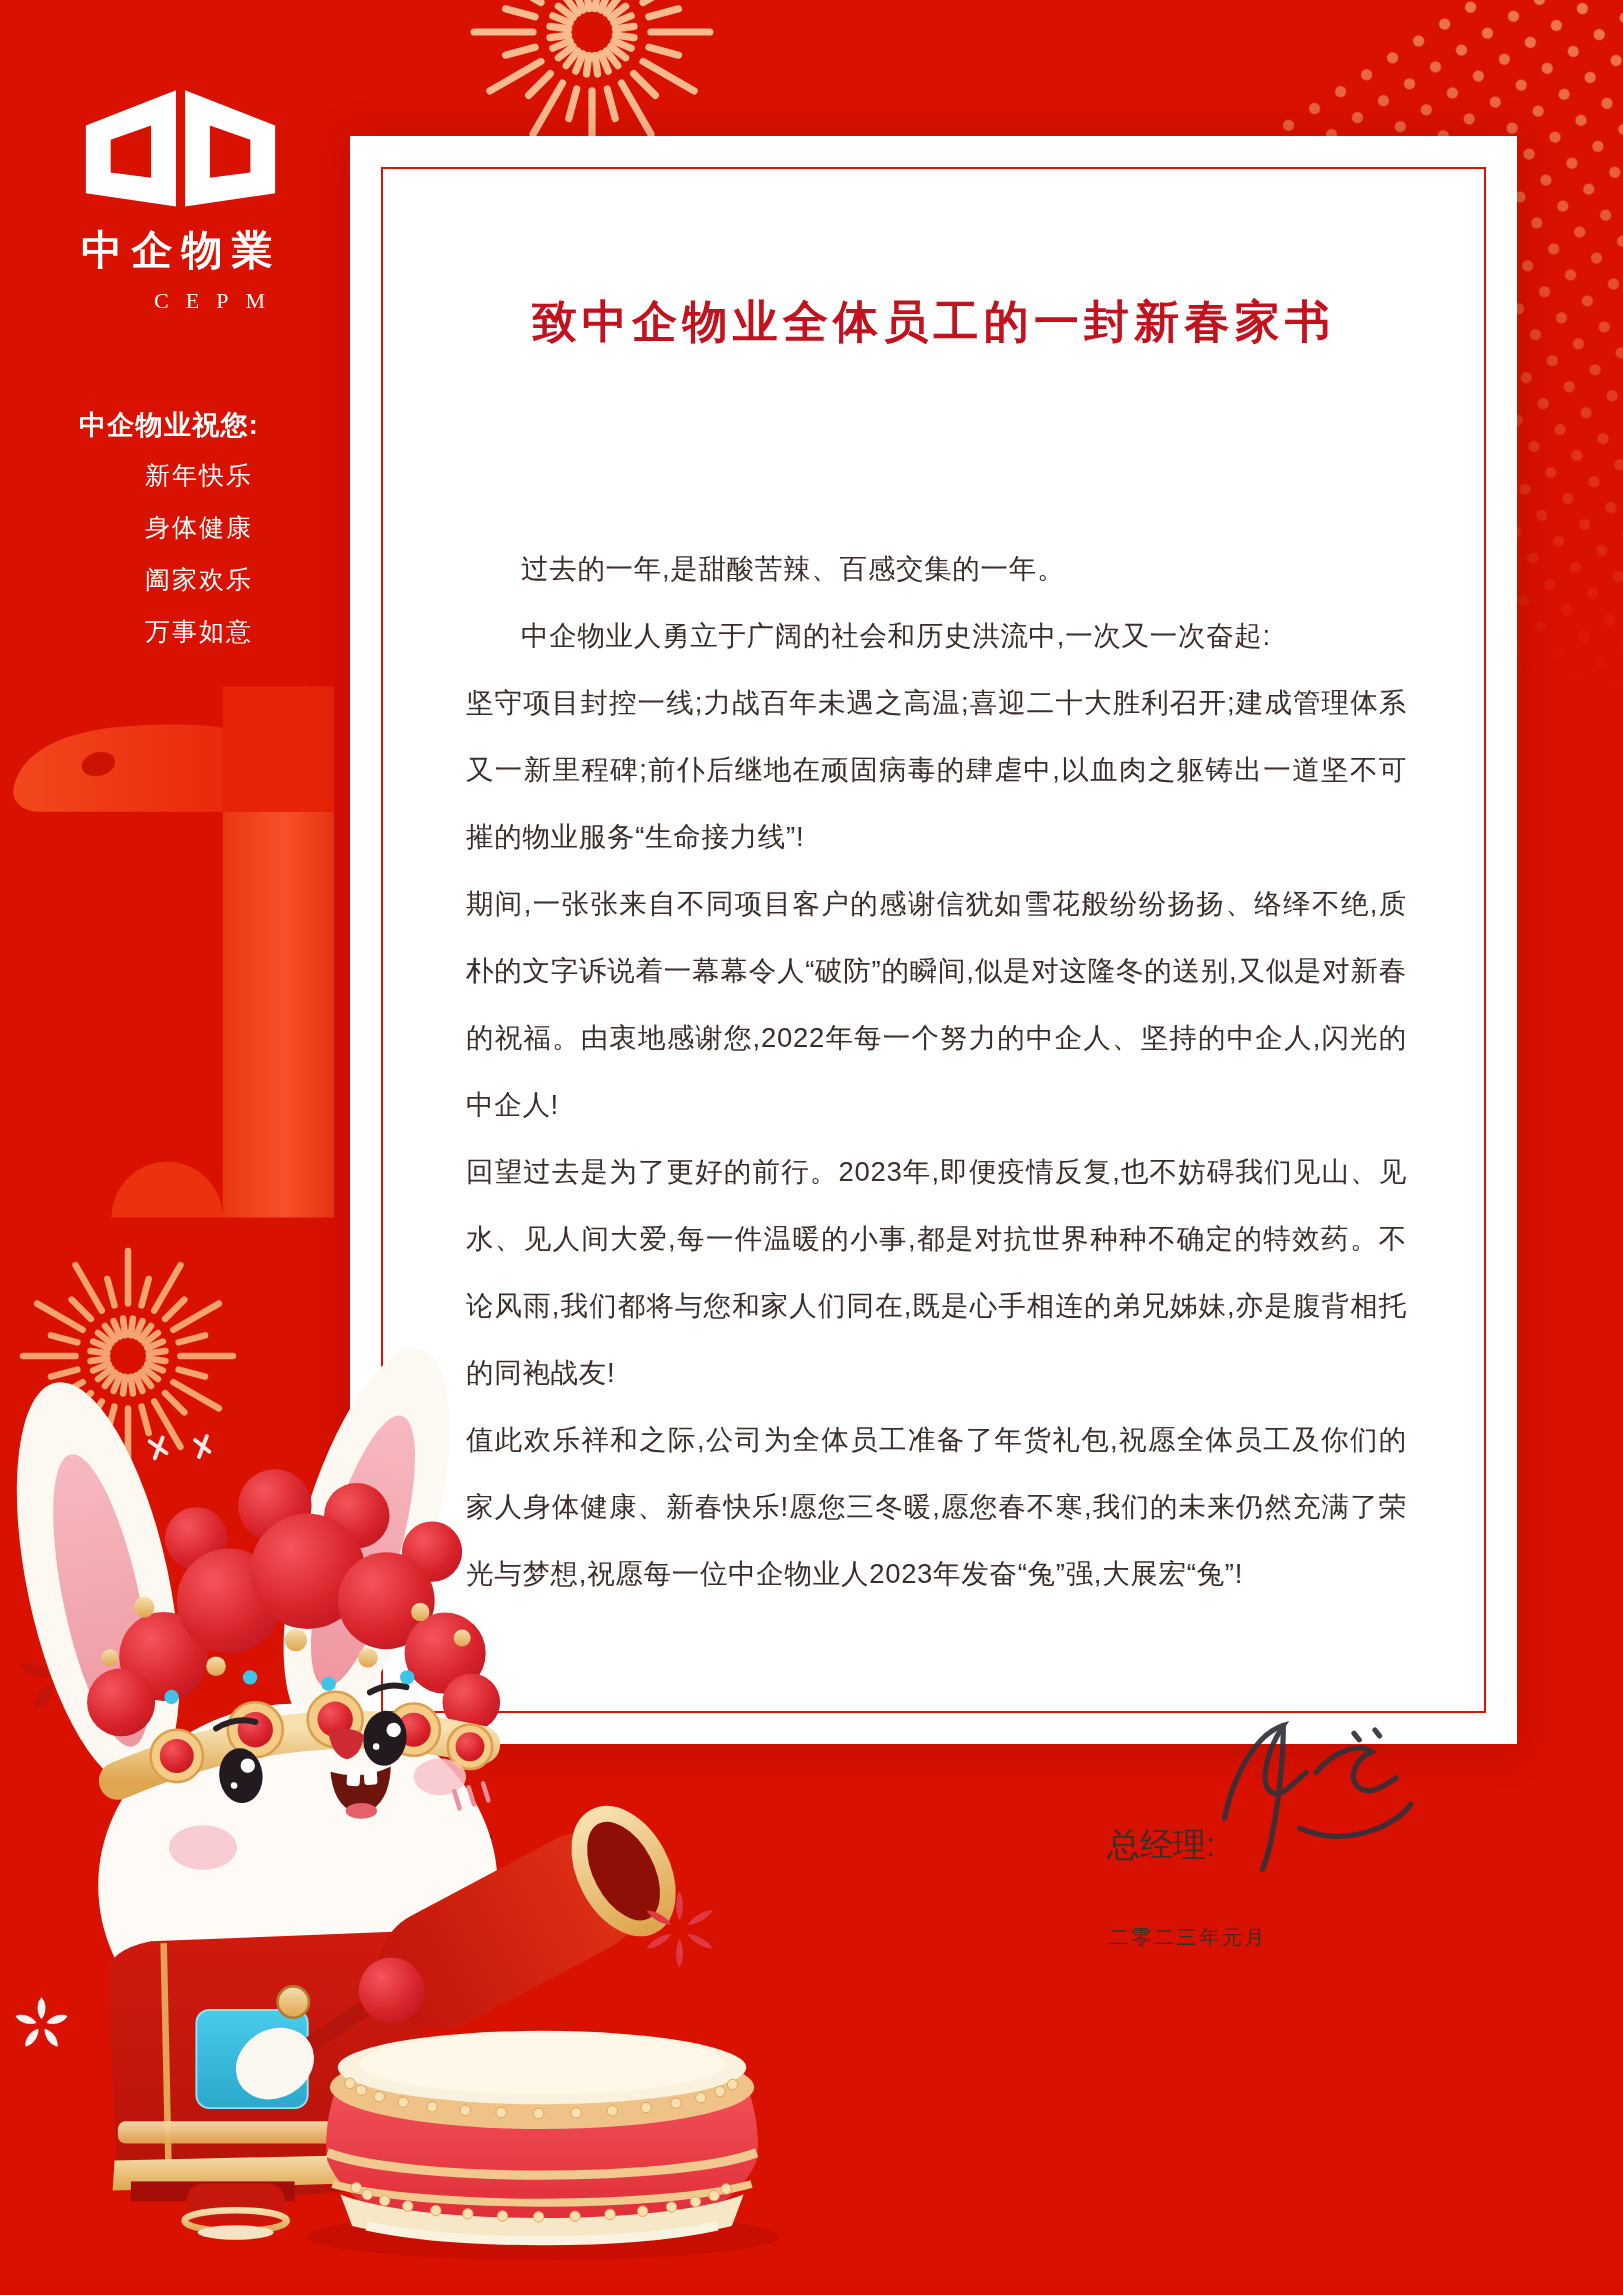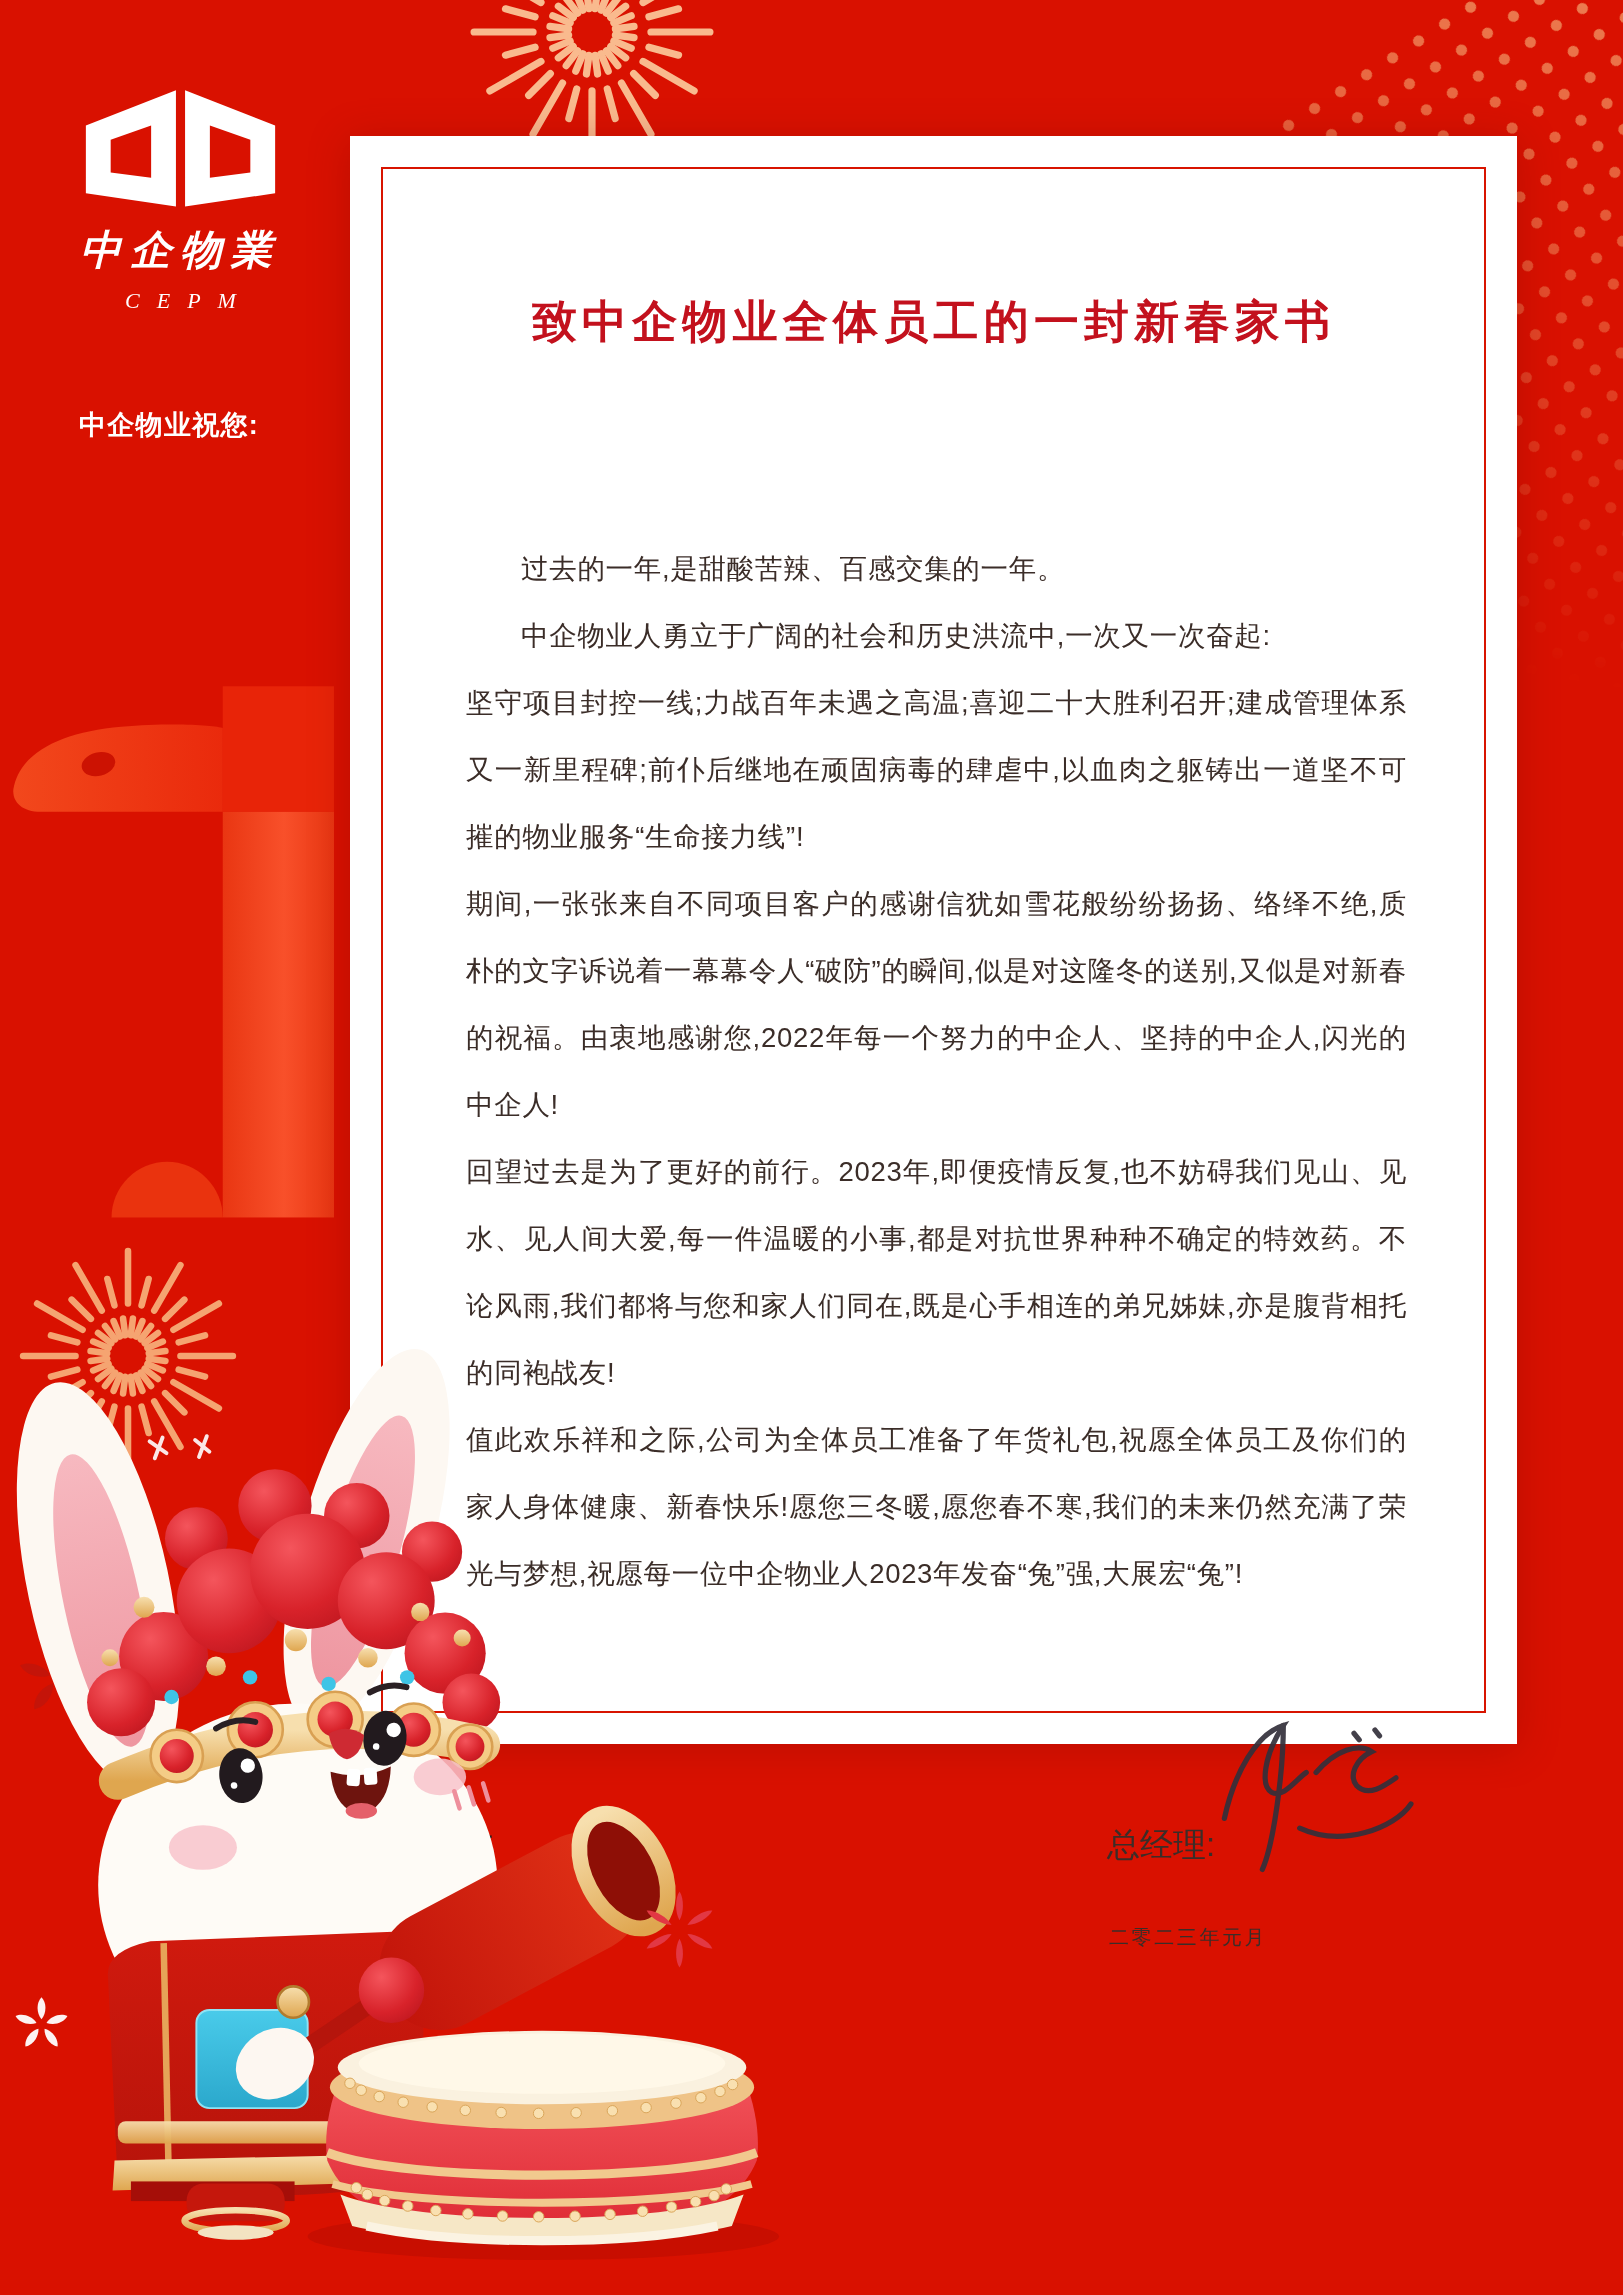--- a/index.html
+++ b/index.html
@@ -8,21 +8,21 @@
   
   .deco{position:absolute;z-index:1;}
   .dots{right:-92px;top:-170px;width:720px;height:1178px;
         background-image:radial-gradient(circle,#EF8B5C 5.2px,rgba(239,139,92,0) 5.9px);
         background-size:31px 31px;
         transform:rotate(-33deg);transform-origin:top right;opacity:.9;
         -webkit-mask-image:linear-gradient(222deg,rgba(0,0,0,1) 12%,rgba(0,0,0,0) 64%);
         mask-image:linear-gradient(222deg,rgba(0,0,0,1) 12%,rgba(0,0,0,0) 64%);}
   svg{display:block;}
   
-  .logo{left:79px;top:85px;width:203px;z-index:2;color:#fff;text-align:center;font-style:italic;}
+  .logo{left:79px;top:85px;width:203px;z-index:2;color:#fff;text-align:right;}
   .logo-zh{margin-top:14.4px;font-family:"DejaVu Serif","Liberation Serif",serif;
            font-weight:bold;font-size:41px;letter-spacing:9.2px;white-space:nowrap;}
   .logo-en{margin-top:9.2px;font-family:"Liberation Serif",serif;font-size:22px;letter-spacing:17px;
            padding-left:17px;}
   
   .sidebar-heading{left:79px;top:407px;z-index:2;color:#fff;font-size:27px;font-weight:bold;letter-spacing:1.3px;}
   .wishes{left:145px;top:449px;z-index:2;color:#fff;font-size:25px;letter-spacing:2px;}
   .wishes div{height:52px;line-height:52px;}
   
   .paper{left:350px;top:136px;width:1167px;height:1608px;background:#ffffff;z-index:2;
@@ -212,20 +212,26 @@
       <g fill="#FFFFFF" fill-rule="evenodd">
         <path d="M10,62 L148,8 L148,186 L10,166 L10,62 Z  M48,84 L110,62 L110,142 L48,134 Z"></path>
         <path d="M300,62 L162,8 L162,186 L300,166 L300,62 Z  M262,84 L200,62 L200,142 L262,134 Z"></path>
       </g>
     </svg>
     <div class="logo-zh">中企物業</div>
     <div class="logo-en">CEPM</div>
   </div>
 
   <div class="deco sidebar-heading">中企物业祝您:</div>
+  <div class="deco wishes">
+      <div>新年快乐</div>
+      <div>身体健康</div>
+      <div>阖家欢乐</div>
+      <div>万事如意</div>
+    </div>
 
   <div class="deco paper">
     <div class="paper-border"></div>
     <div class="letter-title">致中企物业全体员工的一封新春家书</div>
 
     <div class="letter-body">
       <span><p class="indent">过去的一年,是甜酸苦辣、百感交集的一年。</p><p class="indent">中企物业人勇立于广阔的社会和历史洪流中,一次又一次奋起:</p><p>坚守项目封控一线;力战百年未遇之高温;喜迎二十大胜利召开;建成管理体系又一新里程碑;前仆后继地在顽固病毒的肆虐中,以血肉之躯铸出一道坚不可摧的物业服务“生命接力线”!</p><p>期间,一张张来自不同项目客户的感谢信犹如雪花般纷纷扬扬、络绎不绝,质朴的文字诉说着一幕幕令人“破防”的瞬间,似是对这隆冬的送别,又似是对新春的祝福。由衷地感谢您,2022年每一个努力的中企人、坚持的中企人,闪光的中企人!</p><p>回望过去是为了更好的前行。2023年,即便疫情反复,也不妨碍我们见山、见水、见人间大爱,每一件温暖的小事,都是对抗世界种种不确定的特效药。不论风雨,我们都将与您和家人们同在,既是心手相连的弟兄姊妹,亦是腹背相托的同袍战友!</p><p>值此欢乐祥和之际,公司为全体员工准备了年货礼包,祝愿全体员工及你们的家人身体健康、新春快乐!愿您三冬暖,愿您春不寒,我们的未来仍然充满了荣光与梦想,祝愿每一位中企物业人2023年发奋“兔”强,大展宏“兔”!</p></span>
     </div>
 
     <div class="aside-mark">二</div>

